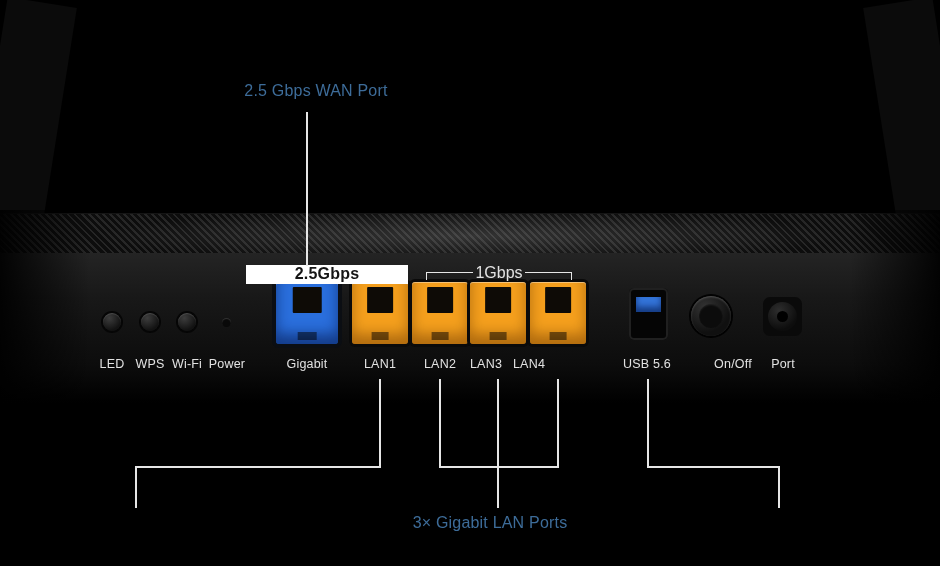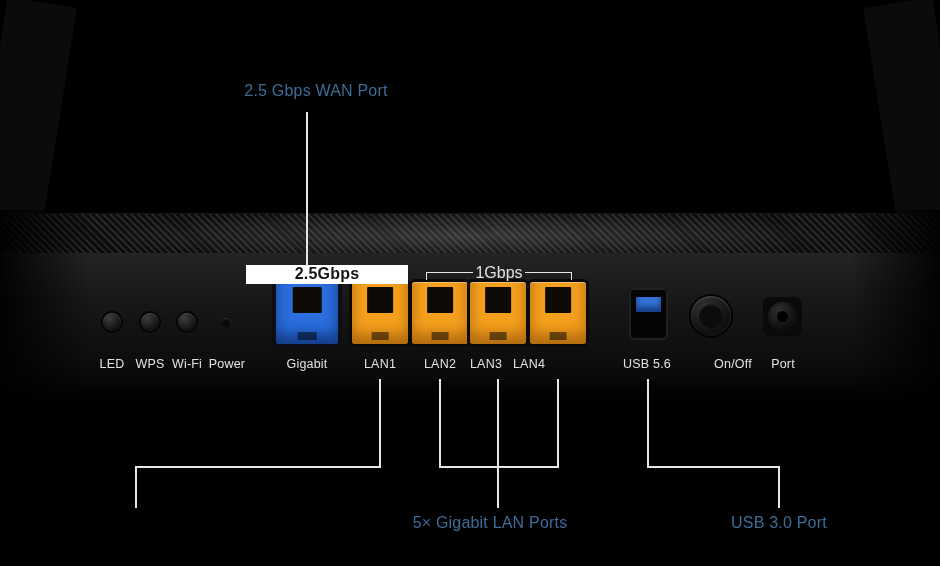--- a/index.html
+++ b/index.html
@@ -150,16 +150,15 @@
   <div class="cl v l-g-v2"></div>
   <div class="cl v l-g-v3"></div>
   <div class="cl v l-g-v4"></div>
   <div class="cl h l-g-h"></div>
   <div class="cl v l-g-vc"></div>
   <div class="cl v l-usb-v"></div>
   <div class="cl h l-usb-h"></div>
   <div class="cl v l-usb-v2"></div>
 
   <div class="callout c-wan">2.5 Gbps WAN Port</div>
-  <div class="callout c-gig">5× Gigabit LAN Ports</div>
-  <div class="callout c-usb">USB 3.0 Port</div>
+  <div class="callout c-gig">3× Gigabit LAN Ports</div>
 
 </div>
 
 </body></html>

